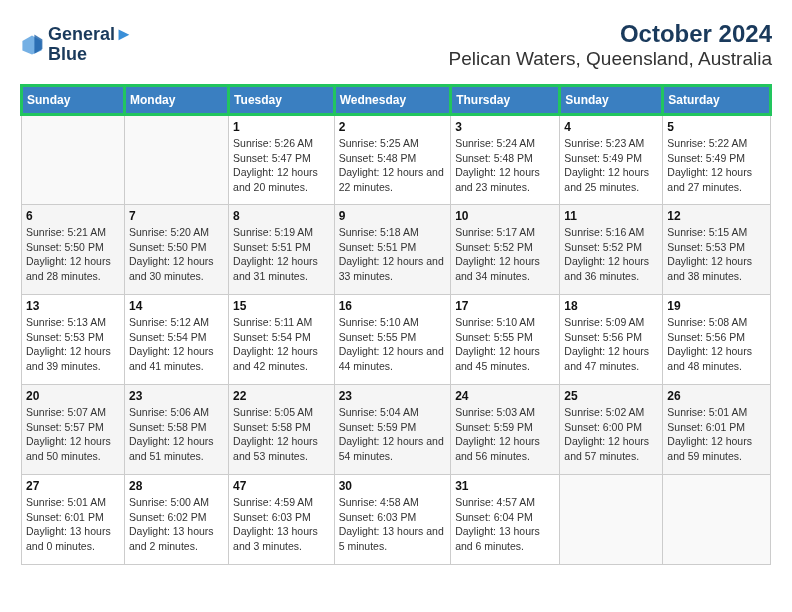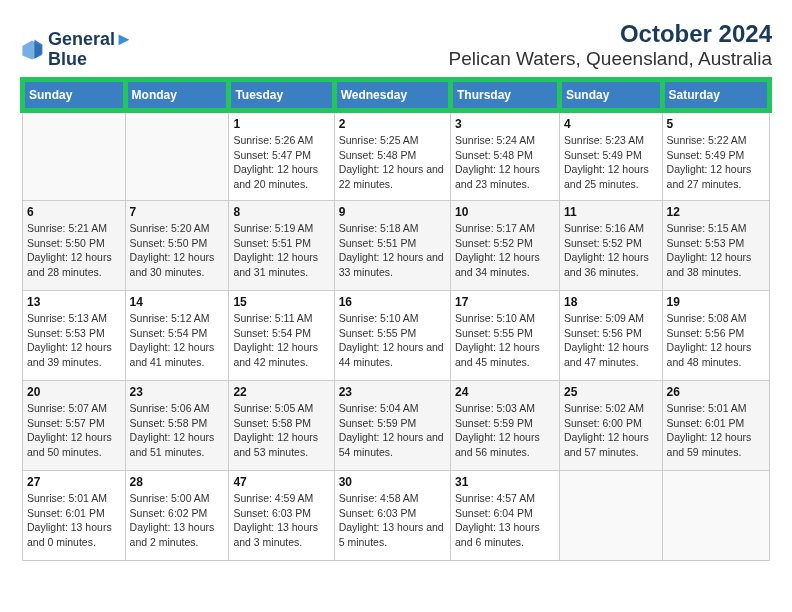--- a/index.html
+++ b/index.html
@@ -6,22 +6,22 @@
     body {
       font-family: Arial, sans-serif;
       background: #fff;
       width: 792px;
       min-height: 612px;
       padding: 20px;
     }
     .header-area {
       display: flex;
       justify-content: space-between;
-      align-items: flex-end;
-      margin-bottom: 7px;
+      align-items: center;
+      margin-bottom: 14px;
     }
     .logo {
       display: flex;
       align-items: center;
       gap: 4px;
     }
     .logo-text {
       font-size: 18px;
       font-weight: bold;
       color: #1a3a5c;
@@ -50,21 +50,21 @@
       width: 100%;
       border-collapse: collapse;
       font-size: 11px;
     }
     .calendar-table th {
       background-color: #3a7fc1;
       color: #fff;
       padding: 6px 4px;
       text-align: left;
       font-size: 12px;
-      border: 5px solid #22c55e;
+      border: 3px solid #22c55e;
     }
     .calendar-table td {
       border: 1px solid #ccc;
       padding: 4px;
       vertical-align: top;
       min-height: 80px;
       height: 90px;
       background: #fff;
     }
     .calendar-table tr:nth-child(even) td {

